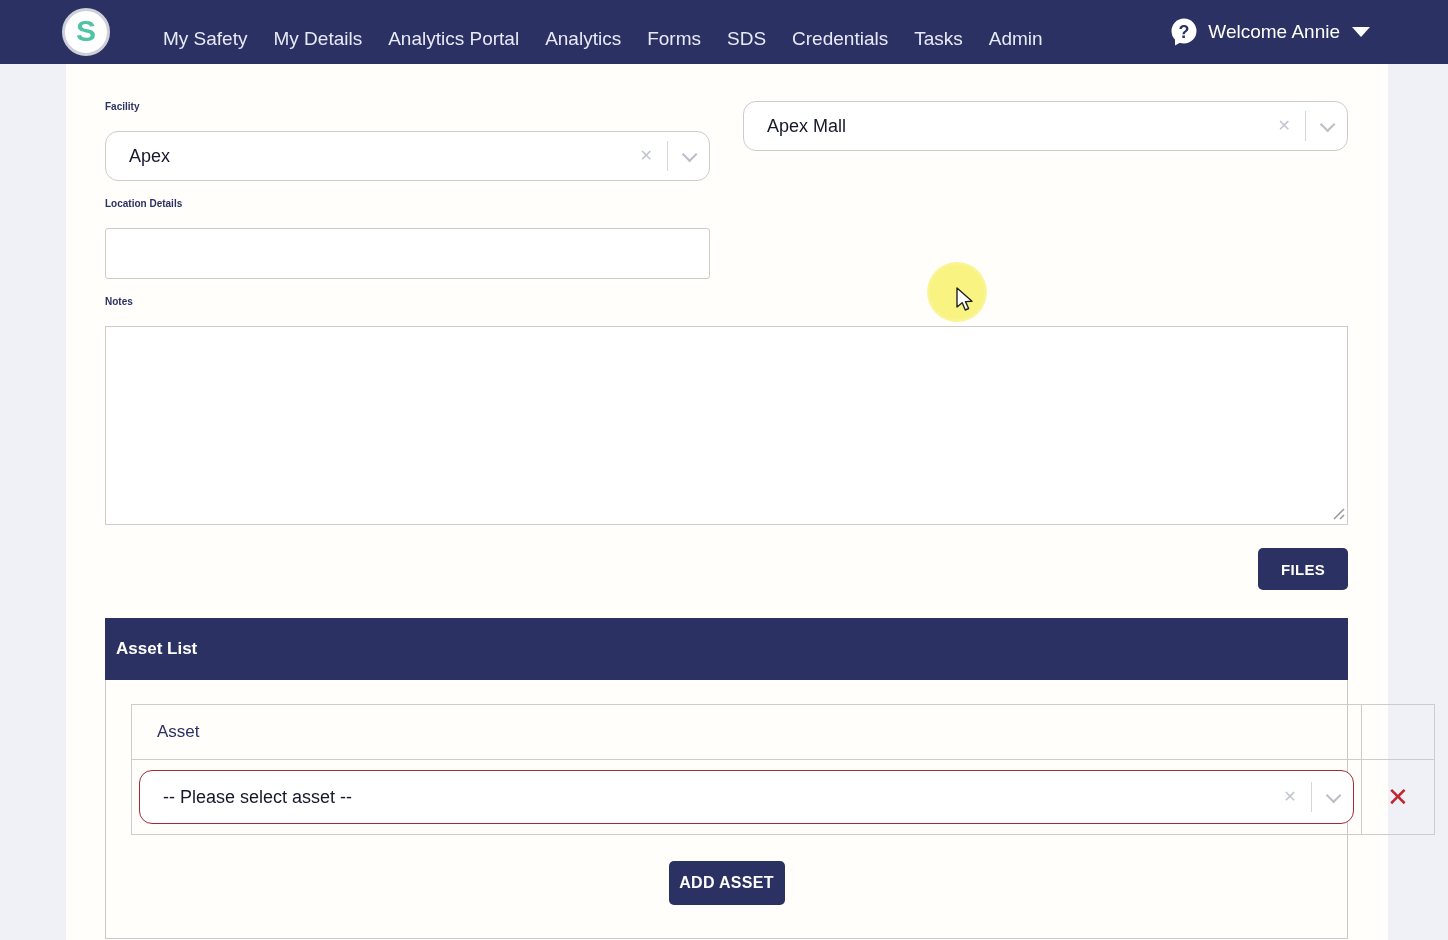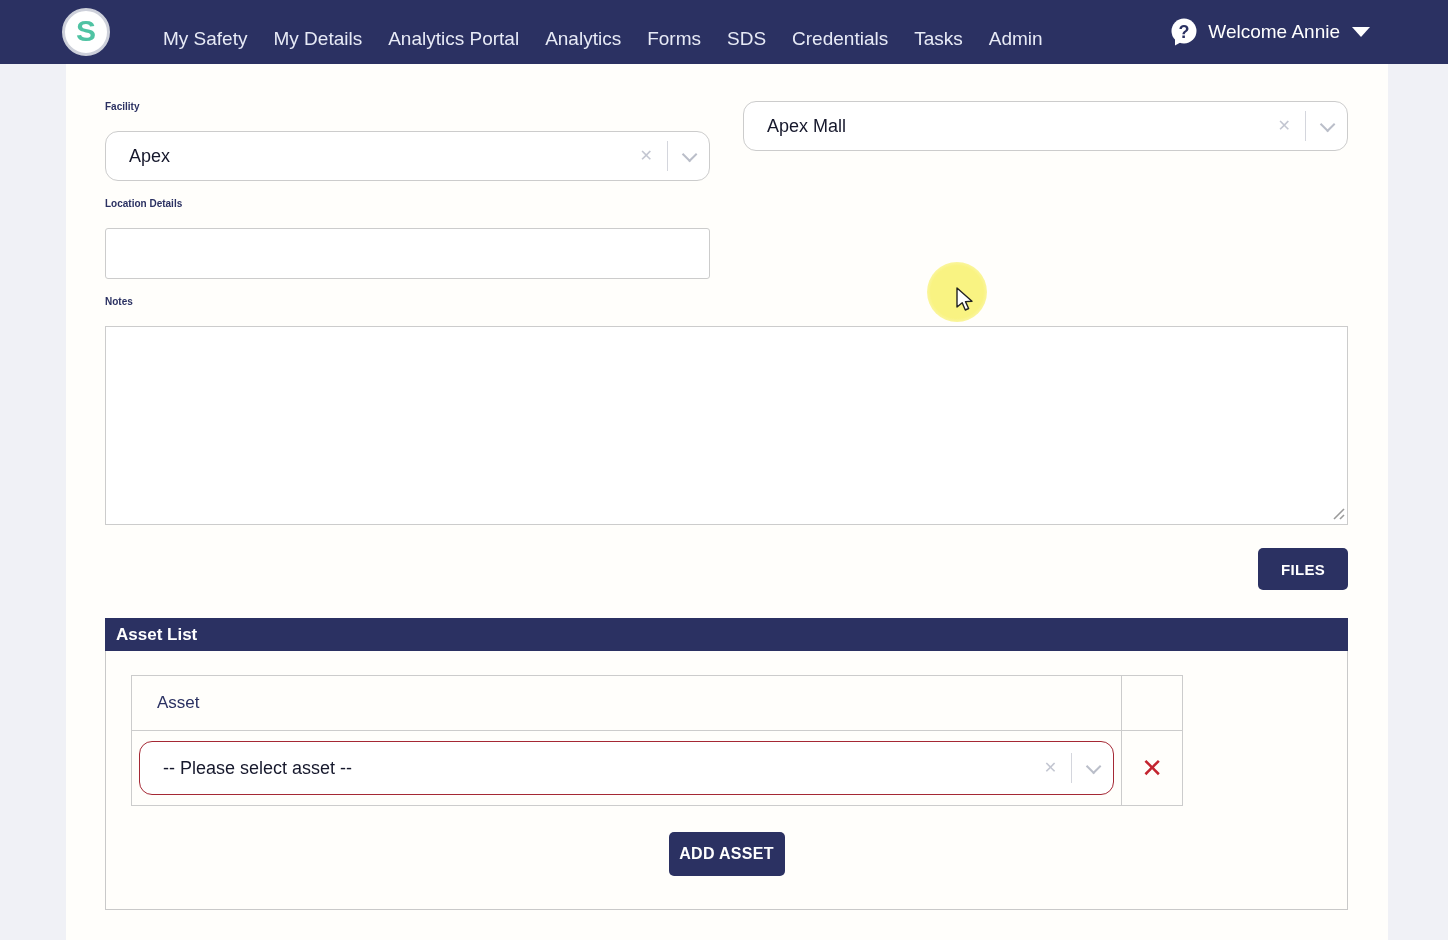--- a/index.html
+++ b/index.html
@@ -93,29 +93,29 @@
     background: #2b3162; color: #ffffff; border: none; border-radius: 5px;
     font-weight: bold; font-family: "Liberation Sans", sans-serif;
     cursor: pointer; letter-spacing: 0.3px;
   }
   .files-row { display: flex; justify-content: flex-end; margin-top: 23px; }
   .files-btn { width: 90px; height: 42px; font-size: 15px; }
 
   
   .panel { margin-top: 28px; width: 1243px; }
   .panel-header {
-    background: #2b3162; height: 33px; display: flex; align-items: center;
+    background: #2b3162; height: 62px; display: flex; align-items: center;
     padding-left: 11px;
   }
   .panel-title { color: #ffffff; font-size: 17px; font-weight: bold; }
   .panel-body {
     border: 1px solid #c9c9c9; border-top: none; background: #fffefb;
     min-height: 259px; padding: 24px 0 0 25px;
   }
-  .asset-table { border-collapse: collapse; width: 1052px; }
+  .asset-table { border-collapse: collapse; width: 1304px; }
   .asset-table th, .asset-table td { border: 1px solid #cccccc; }
   .asset-table th {
     height: 55px; text-align: left; padding-left: 25px;
     color: #2b3162; font-size: 17px; font-weight: normal;
   }
   .asset-table .col-asset { width: 1125px; }
   .asset-table .col-del { width: 67px; }
   .asset-cell { padding: 10px 7px; }
   .asset-cell .select-widget { height: 54px; }
   .del-cell { text-align: center; vertical-align: middle; }

